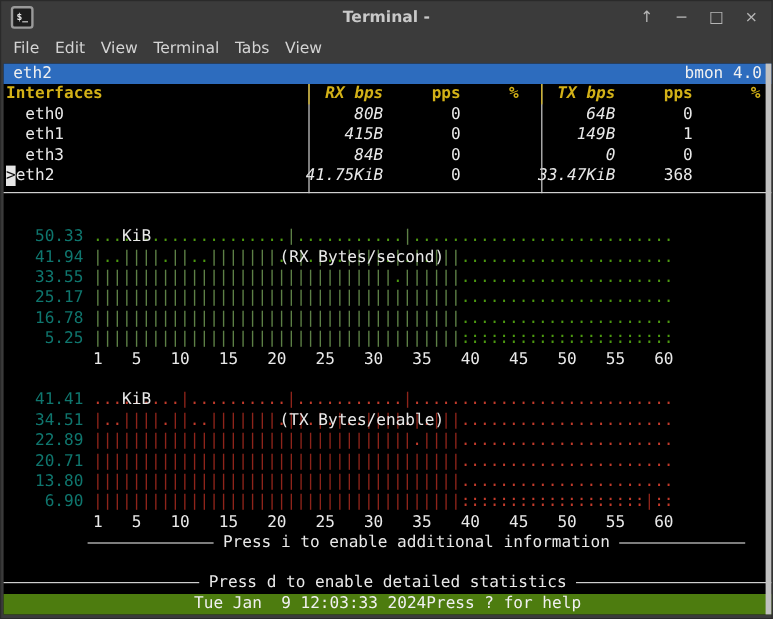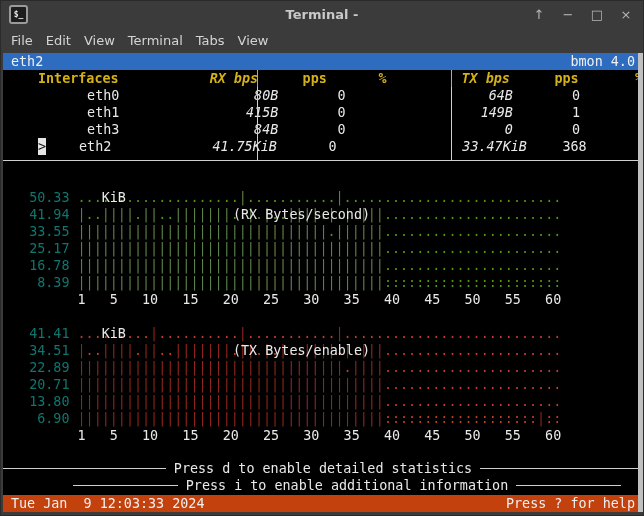--- a/index.html
+++ b/index.html
@@ -21,21 +21,21 @@
   
   .term { position:absolute; top:52px; left:2px; width:640px; height:459px; background:#000;
           font:13.4px/17px "DejaVu Sans Mono", monospace; color:#e9e9e9; }
   .scrollbar { position:absolute; right:0; top:0; width:5px; height:100%; background:#c0c0c0; }
 
   .bluebar { height:17px; background:#2d6cbe; color:#f0f0f0; display:flex; justify-content:space-between; padding:0 8px; white-space:pre; }
 
   
   .tbl-header { height:17px; display:flex; color:#d3b117; font-weight:bold; padding-left:2px; white-space:pre; }
   .trow { height:17px; display:flex; padding-left:2px; white-space:pre; }
-  .f-cell { display:inline-block;margin-left:33px; }
+  .f-cell { display:inline-block; }
   .f-name  { width:31ch; }
   .f-marker{ width:1ch; }
   .f-marker.sel { background:#e6e6e6; color:#101010; }
   .f-rowname { width:30ch; }
   .f-rowname.pad1 { padding-left:1ch; }
   .f-bps { width:8ch; text-align:right;font-style:italic; }
   .f-pps { width:8ch; text-align:right; }
   .f-pct6 { width:6ch; text-align:right; }
   .f-gap { width:2ch; }
   .f-pct7 { width:7ch; text-align:right; }
@@ -54,21 +54,21 @@
   .g-line { height:17px; white-space:pre; padding-left:2px; }
   .g-ylabel { display:inline-block; width:8ch; text-align:right; margin-right:1ch; color:#0f766e; }
 
   
   .msgline { height:17px; display:flex; align-items:center; white-space:pre; }
   .msgline .rule { flex:1; border-top:1px solid #cfcfcf; height:0; }
   .msgline .mtext { padding:0 8px; }
   .msgline.m1 { margin-top:16px; }
   .msgline.m2 { padding-left:70px; padding-right:22px; }
 
-  .statusbar { margin-top:1px; height:17px; background:#c2410c; color:#f0f0f0; display:flex; justify-content:space-between; padding:0 8px; white-space:pre; }
+  .statusbar { margin-top:1px; height:17px; background:#4d7c0f; color:#f0f0f0; display:flex; justify-content:center; padding:0 8px; white-space:pre; }
 </style>
 </head>
 <body>
 
 <div class="window">
 
   <div class="titlebar">
     <div class="app-icon">$_</div>
     <div class="win-title">Terminal -</div>
     <div class="controls">
@@ -121,46 +121,46 @@
       <div class="g-head">
         <span class="g-unit">KiB</span>
         <span class="g-title">(RX Bytes/second)</span>
       </div>
       <div class="g-body">
           <div class="g-line"><span class="g-ylabel">50.33</span><span class="g-run" style="color: rgb(76, 154, 16);">....................</span><span class="g-run" style="color: rgb(93, 128, 70);">|</span><span class="g-run" style="color: rgb(76, 154, 16);">...........</span><span class="g-run" style="color: rgb(93, 128, 70);">|</span><span class="g-run" style="color: rgb(76, 154, 16);">...........................</span></div>
           <div class="g-line"><span class="g-ylabel">41.94</span><span class="g-run" style="color: rgb(93, 128, 70);">|</span><span class="g-run" style="color: rgb(76, 154, 16);">..</span><span class="g-run" style="color: rgb(93, 128, 70);">||||</span><span class="g-run" style="color: rgb(76, 154, 16);">.</span><span class="g-run" style="color: rgb(93, 128, 70);">||</span><span class="g-run" style="color: rgb(76, 154, 16);">..</span><span class="g-run" style="color: rgb(93, 128, 70);">|||||||</span><span class="g-run" style="color: rgb(76, 154, 16);">..</span><span class="g-run" style="color: rgb(93, 128, 70);">|</span><span class="g-run" style="color: rgb(76, 154, 16);">.</span><span class="g-run" style="color: rgb(93, 128, 70);">|</span><span class="g-run" style="color: rgb(76, 154, 16);">..</span><span class="g-run" style="color: rgb(93, 128, 70);">||||</span><span class="g-run" style="color: rgb(76, 154, 16);">.</span><span class="g-run" style="color: rgb(93, 128, 70);">|</span><span class="g-run" style="color: rgb(76, 154, 16);">.</span><span class="g-run" style="color: rgb(93, 128, 70);">|</span><span class="g-run" style="color: rgb(76, 154, 16);">.</span><span class="g-run" style="color: rgb(93, 128, 70);">|||</span><span class="g-run" style="color: rgb(76, 154, 16);">......................</span></div>
           <div class="g-line"><span class="g-ylabel">33.55</span><span class="g-run" style="color: rgb(93, 128, 70);">|||||||||||||||||||||||||||||||</span><span class="g-run" style="color: rgb(76, 154, 16);">.</span><span class="g-run" style="color: rgb(93, 128, 70);">||||||</span><span class="g-run" style="color: rgb(76, 154, 16);">......................</span></div>
           <div class="g-line"><span class="g-ylabel">25.17</span><span class="g-run" style="color: rgb(93, 128, 70);">||||||||||||||||||||||||||||||||||||||</span><span class="g-run" style="color: rgb(76, 154, 16);">......................</span></div>
           <div class="g-line"><span class="g-ylabel">16.78</span><span class="g-run" style="color: rgb(93, 128, 70);">||||||||||||||||||||||||||||||||||||||</span><span class="g-run" style="color: rgb(76, 154, 16);">......................</span></div>
-          <div class="g-line"><span class="g-ylabel">8.39</span><span class="g-run" style="color: rgb(93, 128, 70);">||||||||||||||||||||||||||||||||||||||</span><span class="g-run" style="color: rgb(76, 154, 16);">::::::::::::::::::::::</span></div>
+          <div class="g-line"><span class="g-ylabel">5.25</span><span class="g-run" style="color: rgb(93, 128, 70);">||||||||||||||||||||||||||||||||||||||</span><span class="g-run" style="color: rgb(76, 154, 16);">::::::::::::::::::::::</span></div>
         </div>
       <div class="g-line g-axis"><span class="g-ylabel"> </span><span class="g-axis-text">1   5   10   15   20   25   30   35   40   45   50   55   60</span></div>
     </div>
 
     <div class="graph">
       <div class="g-head">
         <span class="g-unit">KiB</span>
         <span class="g-title">(TX Bytes/enable)</span>
       </div>
       <div class="g-body">
           <div class="g-line"><span class="g-ylabel">41.41</span><span class="g-run" style="color: rgb(195, 59, 43);">.........</span><span class="g-run" style="color: rgb(142, 36, 26);">|</span><span class="g-run" style="color: rgb(195, 59, 43);">..........</span><span class="g-run" style="color: rgb(142, 36, 26);">|</span><span class="g-run" style="color: rgb(195, 59, 43);">...........</span><span class="g-run" style="color: rgb(142, 36, 26);">|</span><span class="g-run" style="color: rgb(195, 59, 43);">...........................</span></div>
           <div class="g-line"><span class="g-ylabel">34.51</span><span class="g-run" style="color: rgb(142, 36, 26);">|</span><span class="g-run" style="color: rgb(195, 59, 43);">..</span><span class="g-run" style="color: rgb(142, 36, 26);">||||</span><span class="g-run" style="color: rgb(195, 59, 43);">.</span><span class="g-run" style="color: rgb(142, 36, 26);">||</span><span class="g-run" style="color: rgb(195, 59, 43);">..</span><span class="g-run" style="color: rgb(142, 36, 26);">|||||||</span><span class="g-run" style="color: rgb(195, 59, 43);">.</span><span class="g-run" style="color: rgb(142, 36, 26);">||</span><span class="g-run" style="color: rgb(195, 59, 43);">.</span><span class="g-run" style="color: rgb(142, 36, 26);">|</span><span class="g-run" style="color: rgb(195, 59, 43);">.</span><span class="g-run" style="color: rgb(142, 36, 26);">|</span><span class="g-run" style="color: rgb(195, 59, 43);">..</span><span class="g-run" style="color: rgb(142, 36, 26);">||||</span><span class="g-run" style="color: rgb(195, 59, 43);">.</span><span class="g-run" style="color: rgb(142, 36, 26);">|</span><span class="g-run" style="color: rgb(195, 59, 43);">.</span><span class="g-run" style="color: rgb(142, 36, 26);">|||</span><span class="g-run" style="color: rgb(195, 59, 43);">......................</span></div>
           <div class="g-line"><span class="g-ylabel">22.89</span><span class="g-run" style="color: rgb(142, 36, 26);">|||||||||||||||||||||||||||||||||</span><span class="g-run" style="color: rgb(195, 59, 43);">.</span><span class="g-run" style="color: rgb(142, 36, 26);">||||</span><span class="g-run" style="color: rgb(195, 59, 43);">......................</span></div>
           <div class="g-line"><span class="g-ylabel">20.71</span><span class="g-run" style="color: rgb(142, 36, 26);">||||||||||||||||||||||||||||||||||||||</span><span class="g-run" style="color: rgb(195, 59, 43);">......................</span></div>
           <div class="g-line"><span class="g-ylabel">13.80</span><span class="g-run" style="color: rgb(142, 36, 26);">||||||||||||||||||||||||||||||||||||||</span><span class="g-run" style="color: rgb(195, 59, 43);">......................</span></div>
           <div class="g-line"><span class="g-ylabel">6.90</span><span class="g-run" style="color: rgb(142, 36, 26);">||||||||||||||||||||||||||||||||||||||</span><span class="g-run" style="color: rgb(195, 59, 43);">:::::::::::::::::::</span><span class="g-run" style="color: rgb(142, 36, 26);">|</span><span class="g-run" style="color: rgb(195, 59, 43);">::</span></div>
         </div>
       <div class="g-line g-axis"><span class="g-ylabel"> </span><span class="g-axis-text">1   5   10   15   20   25   30   35   40   45   50   55   60</span></div>
     </div>
 
+    <div class="msgline m2">
+      <span class="rule"></span><span class="mtext">Press i to enable additional information</span><span class="rule"></span>
+    </div>
     <div class="msgline m1">
       <span class="rule"></span><span class="mtext">Press d to enable detailed statistics</span><span class="rule"></span>
-    </div>
-    <div class="msgline m2">
-      <span class="rule"></span><span class="mtext">Press i to enable additional information</span><span class="rule"></span>
     </div>
 
     <div class="statusbar">
       <span>Tue Jan  9 12:03:33 2024</span>
       <span>Press ? for help</span>
     </div>
 
     <div class="scrollbar"></div>
   </div>
 </div>

